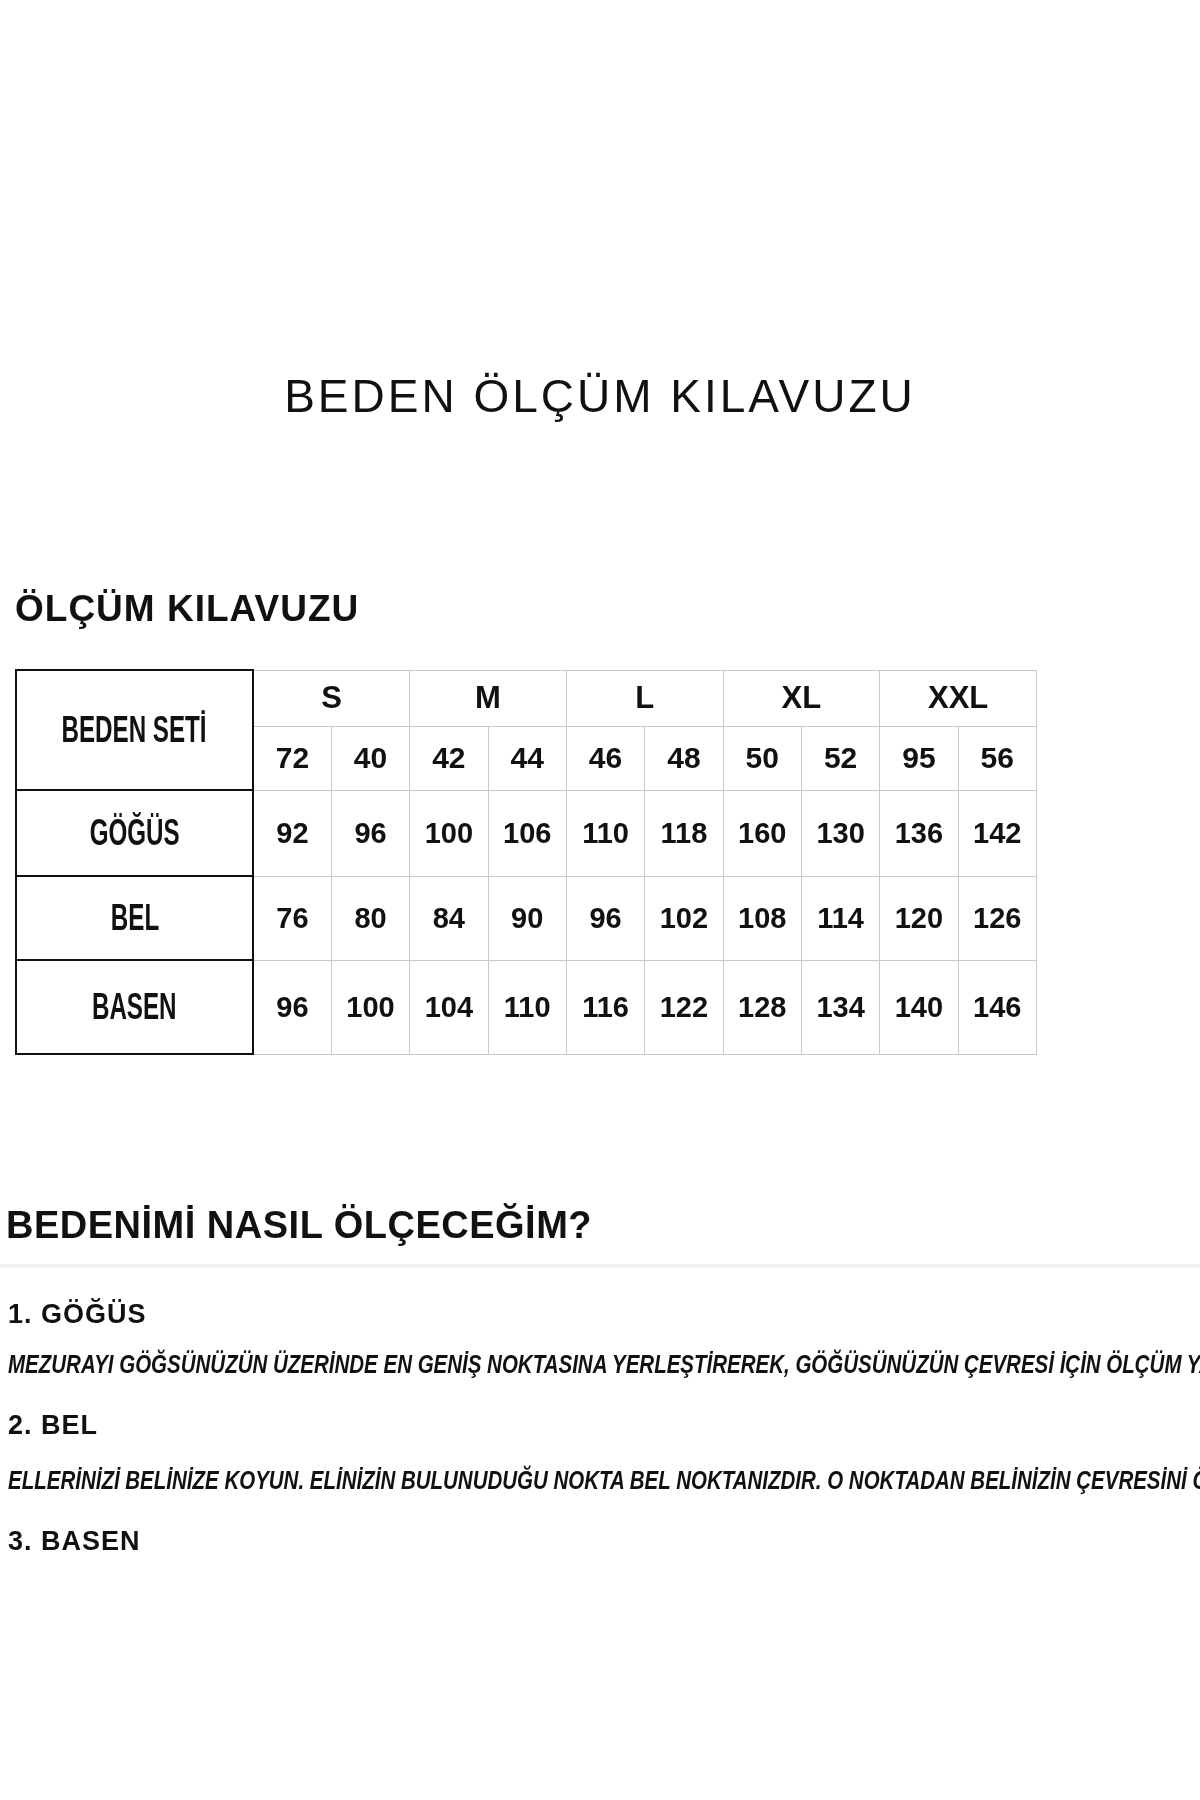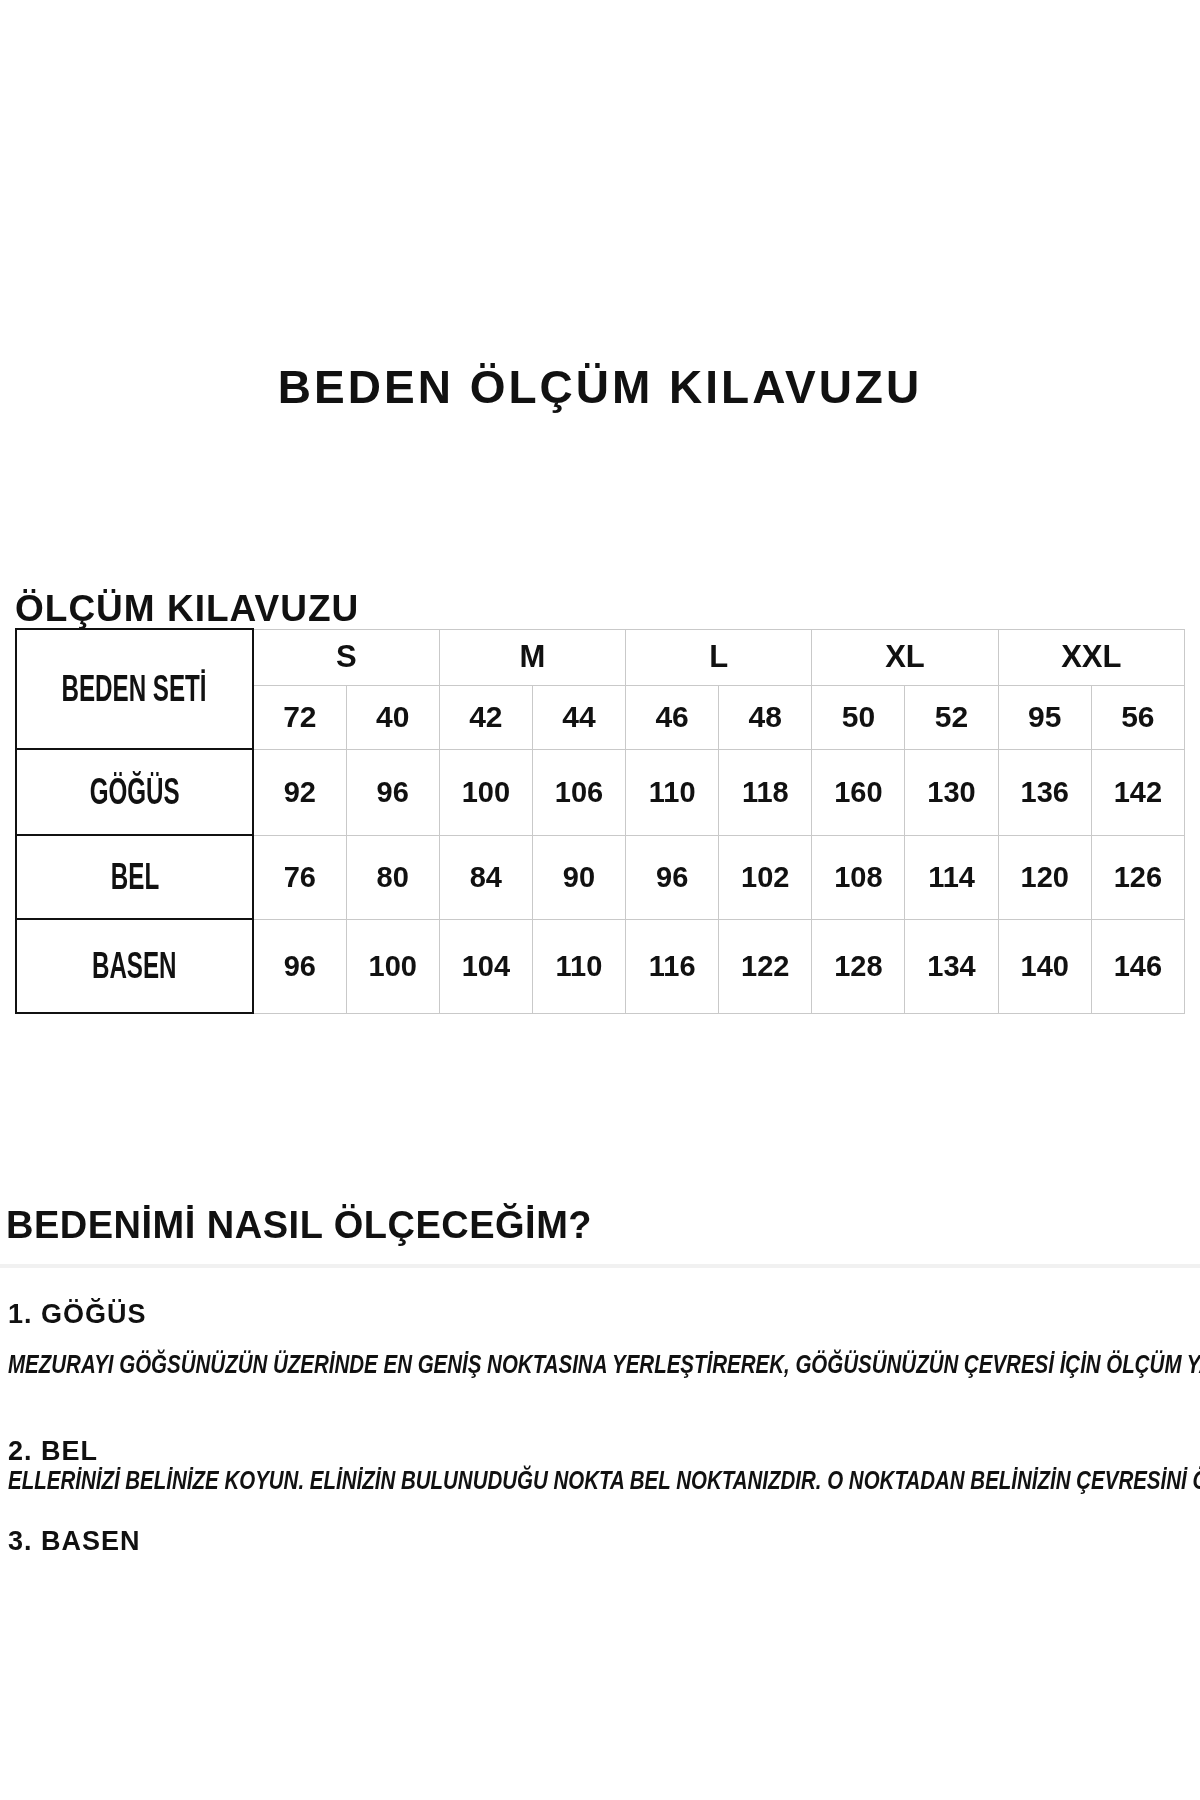--- a/index.html
+++ b/index.html
@@ -9,47 +9,47 @@
     height: 1800px;
     background: #ffffff;
     font-family: "Liberation Sans", sans-serif;
     color: #111111;
     overflow: hidden;
   }
 
   
   .main-title {
     position: absolute;
-    top: 360px;
+    top: 369px;
     left: 0;
     width: 100%;
     text-align: center;
     font-size: 46px;
-    font-weight: bold;
+    font-weight: normal;
     letter-spacing: 3px;
     white-space: nowrap;
   }
 
   
   .olcum-title {
     position: absolute;
     left: 15px;
     top: 588px;
     font-size: 37px;
     font-weight: bold;
     letter-spacing: 1px;
     white-space: nowrap;
   }
 
   
   .size-table {
     position: absolute;
     left: 15px;
-    top: 628px;
-    width: 1170px;
+    top: 669px;
+    width: 1022px;
     border-collapse: collapse;
     table-layout: fixed;
   }
   .size-table col.label-col { width: 237px; }
   .size-table th, .size-table td {
     border: 1px solid #c9c9c9;
     text-align: center;
     vertical-align: middle;
     font-weight: bold;
     padding: 0;
@@ -126,21 +126,21 @@
     white-space: nowrap;
   }
   .step-text .squeeze {
     display: inline-block;
     transform: scaleX(0.82);
     transform-origin: 0 50%;
     white-space: nowrap;
   }
   .h-step1 { top: 1288px; margin-top: 11px; }
   .t-step1 { top: 1350px; }
-  .h-step2 { top: 1410px; margin-top: 26px; }
+  .h-step2 { top: 1410px; }
   .t-step2 { top: 1466px; }
   .h-step3 { top: 1526px; }
   .t-step3 { top: 1584px; }
 </style>
 </head>
 <body>
 
 <div class="page">
 
   <div class="main-title">BEDEN ÖLÇÜM KILAVUZU</div>

